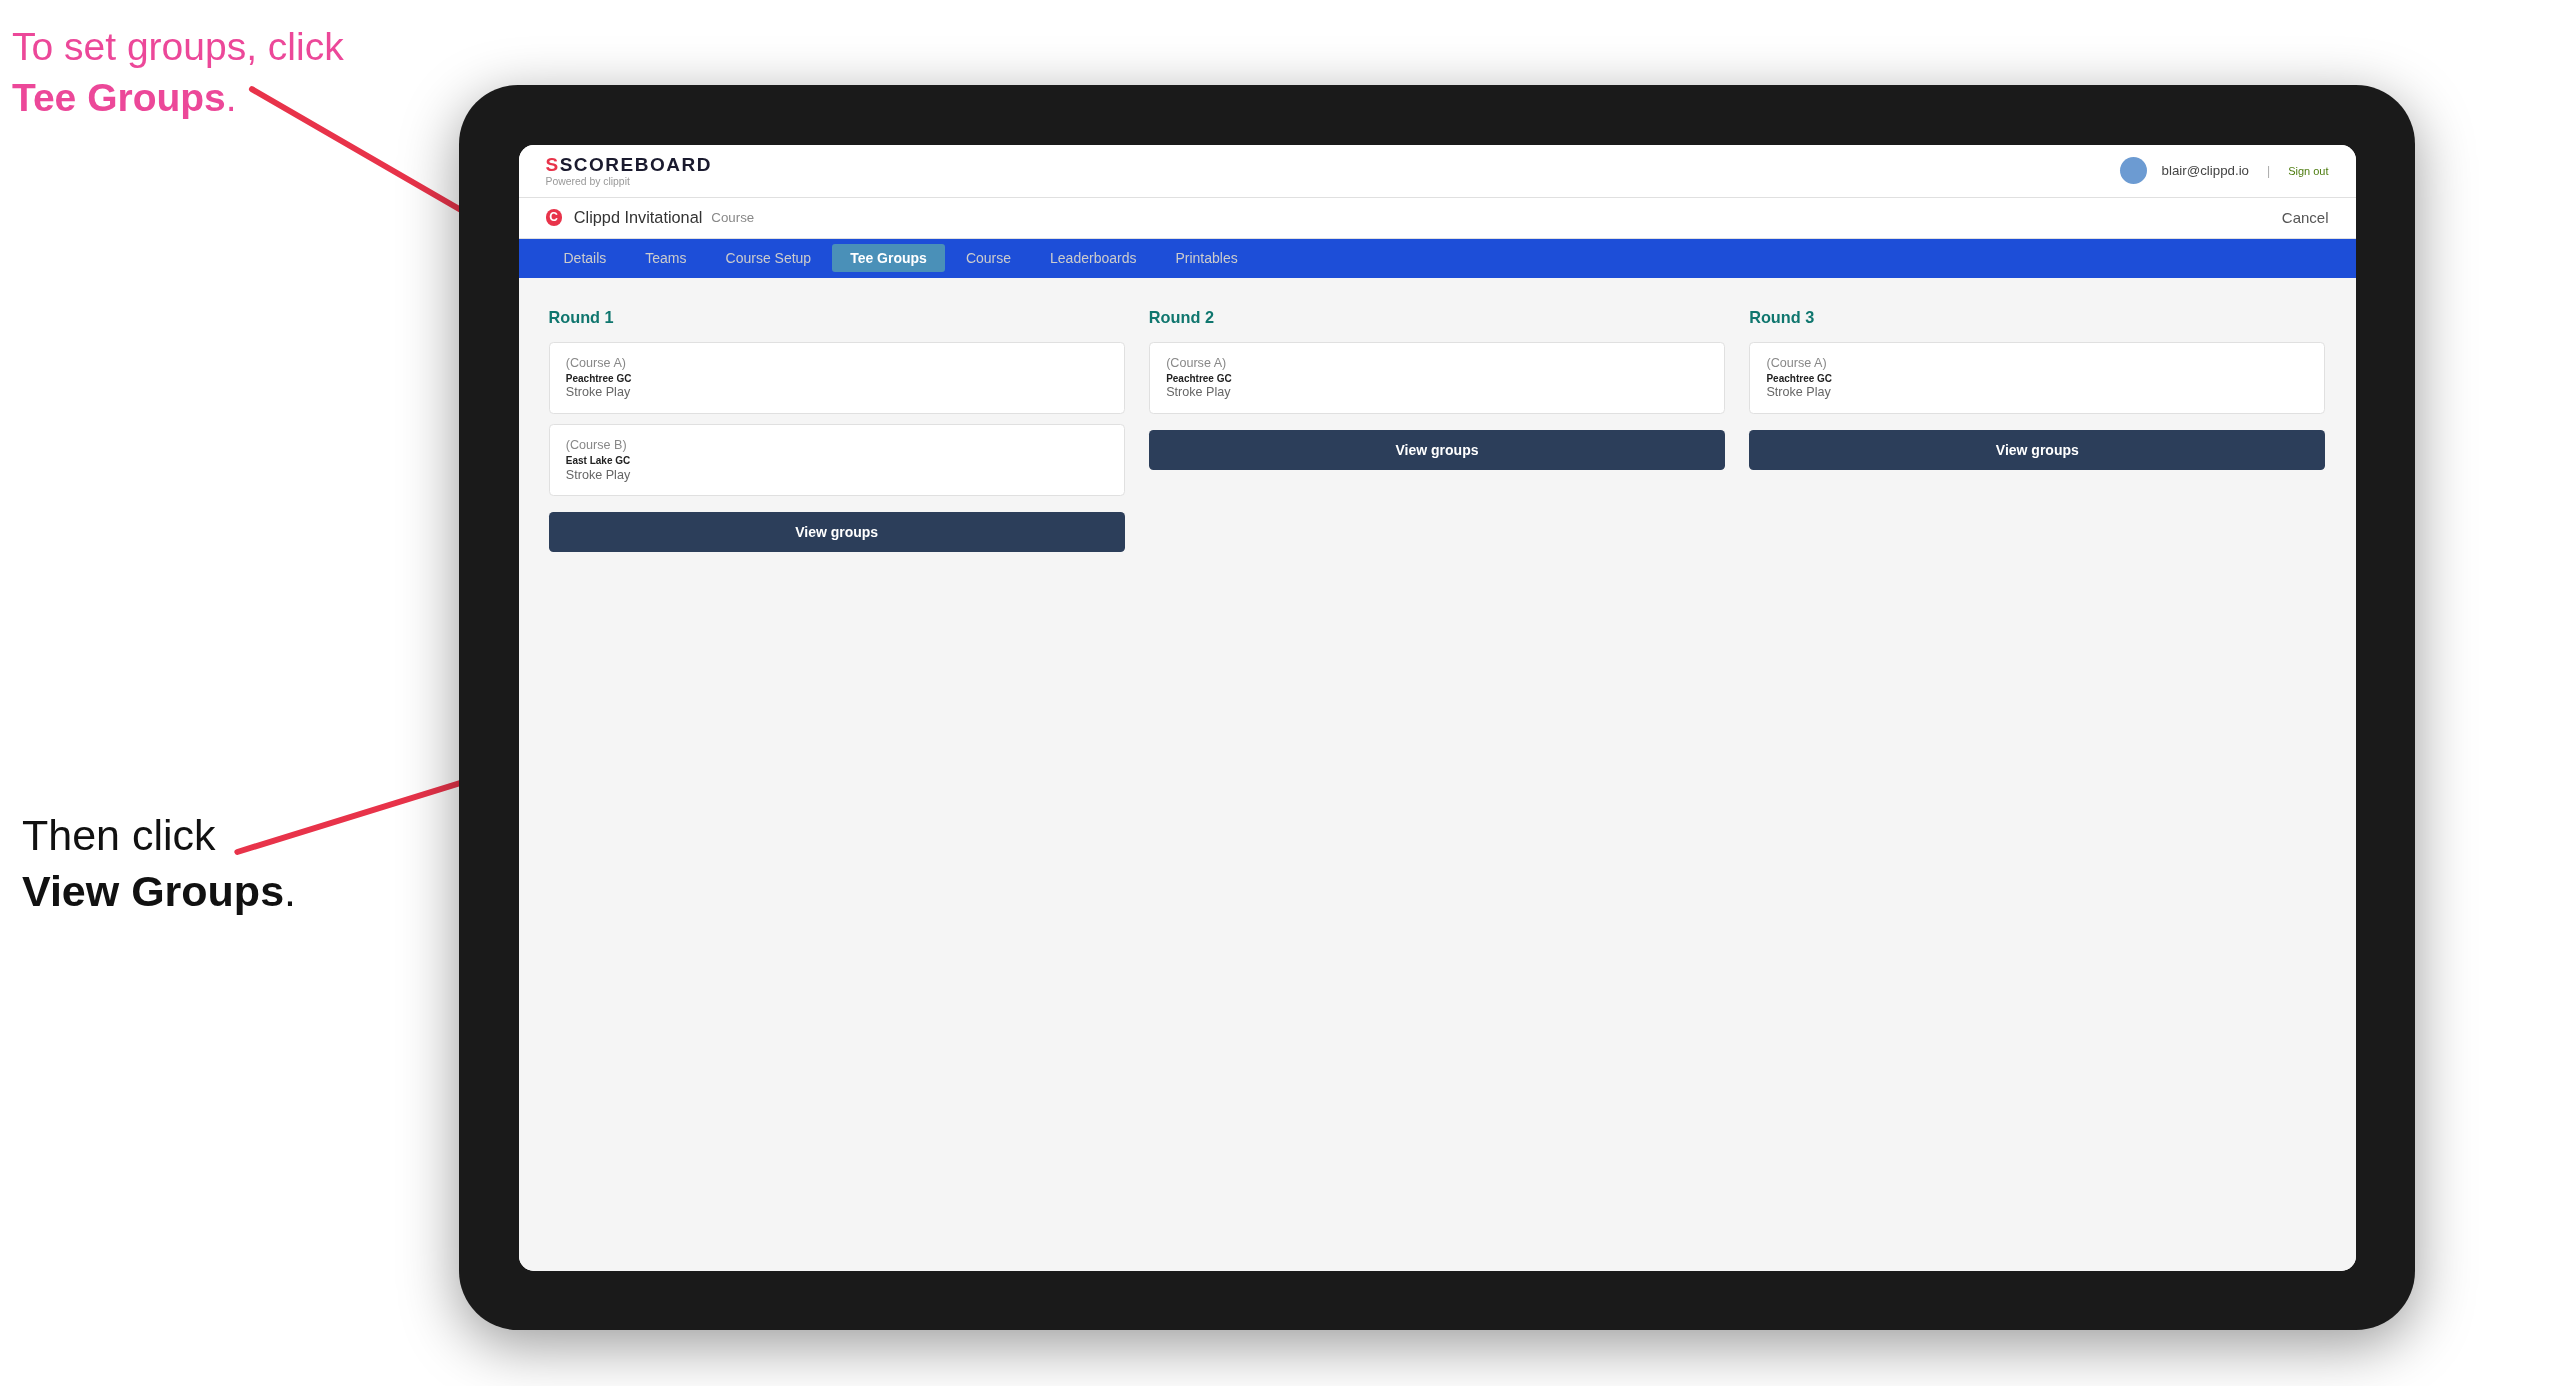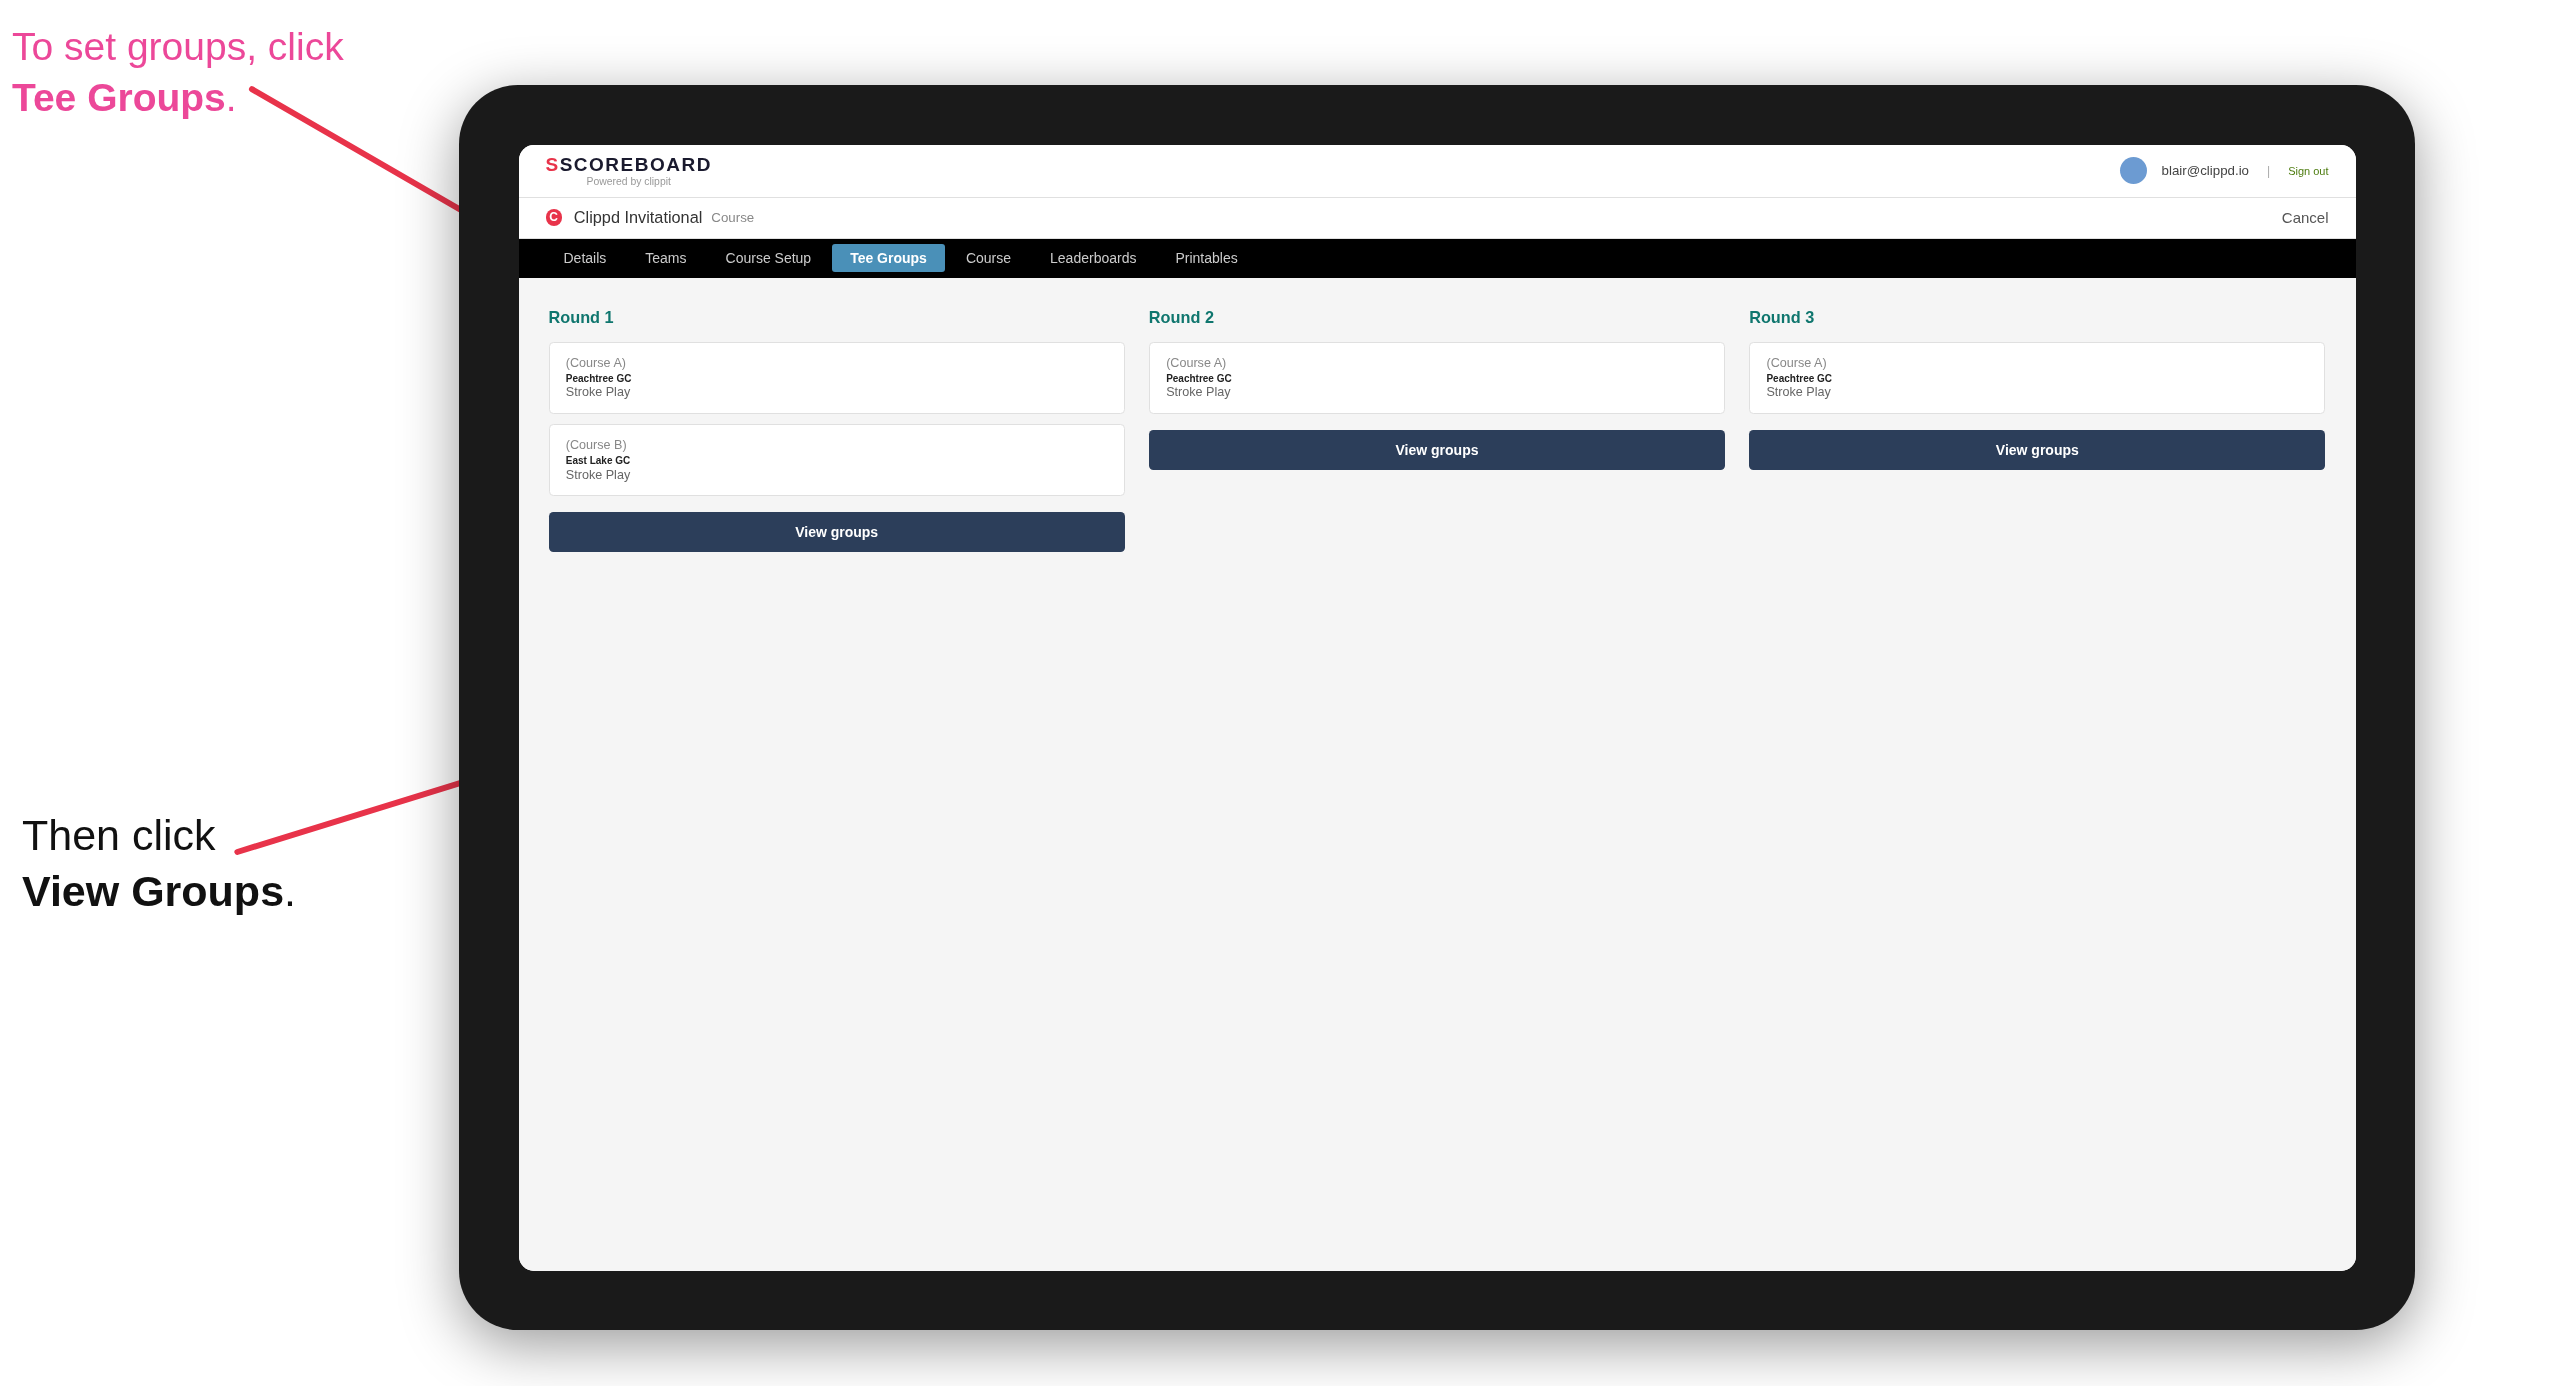--- a/index.html
+++ b/index.html
@@ -67,21 +67,20 @@
     
     .top-nav {
       background: #ffffff;
       border-bottom: 0.7px solid #e0e0e0;
       padding: 0 27px;
       height: 53px;
       display: flex;
       align-items: center;
       gap: 48px;
       flex-shrink: 0;
-      text-align: center;
     }
 
     .logo-area {
       display: flex;
       flex-direction: column;
       margin-right: 15px;
     }
 
     .logo-text {
       font-size: 19px;
@@ -177,21 +176,21 @@
     }
 
     .cancel-btn {
       font-size: 15px;
       color: #555;
       cursor: pointer;
     }
 
     
     .sub-nav {
-      background: #000000;
+      background: #1d4ed8;
       height: 39px;
       display: flex;
       align-items: center;
       padding: 0 27px;
       gap: 3px;
       flex-shrink: 0;
     }
 
     .sub-nav-item {
       padding: 6px 18px;

